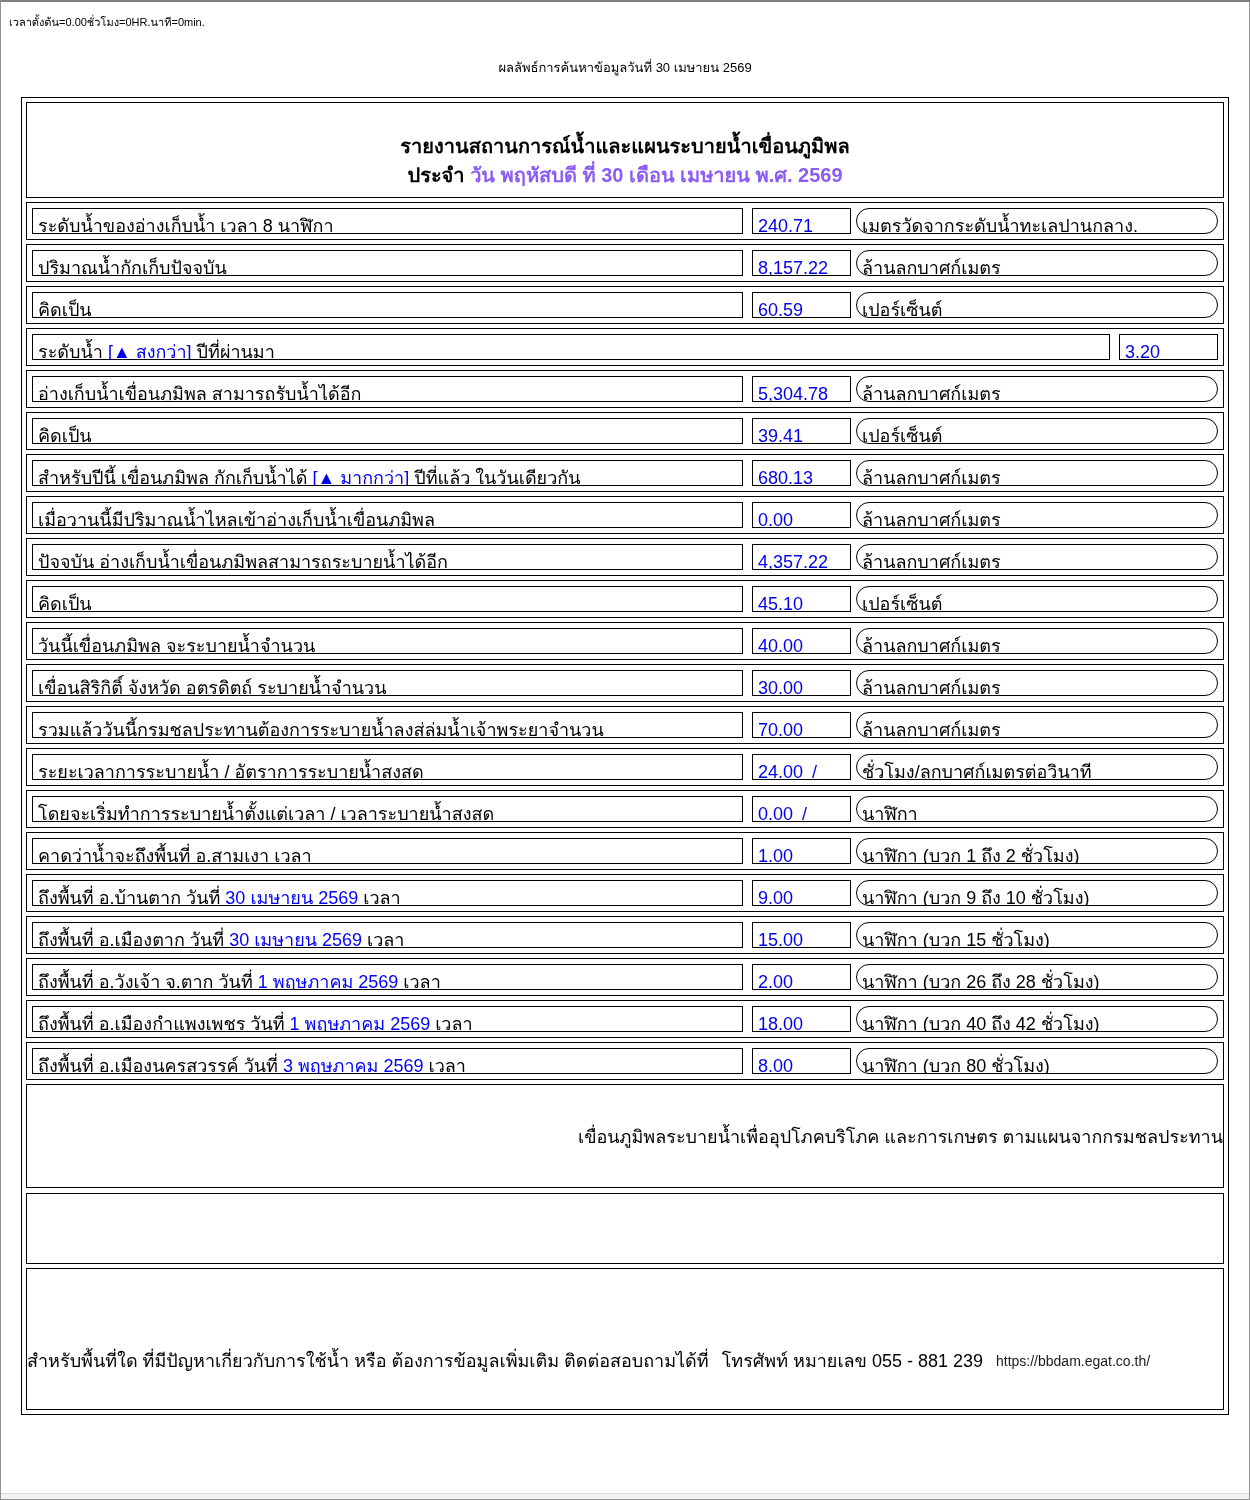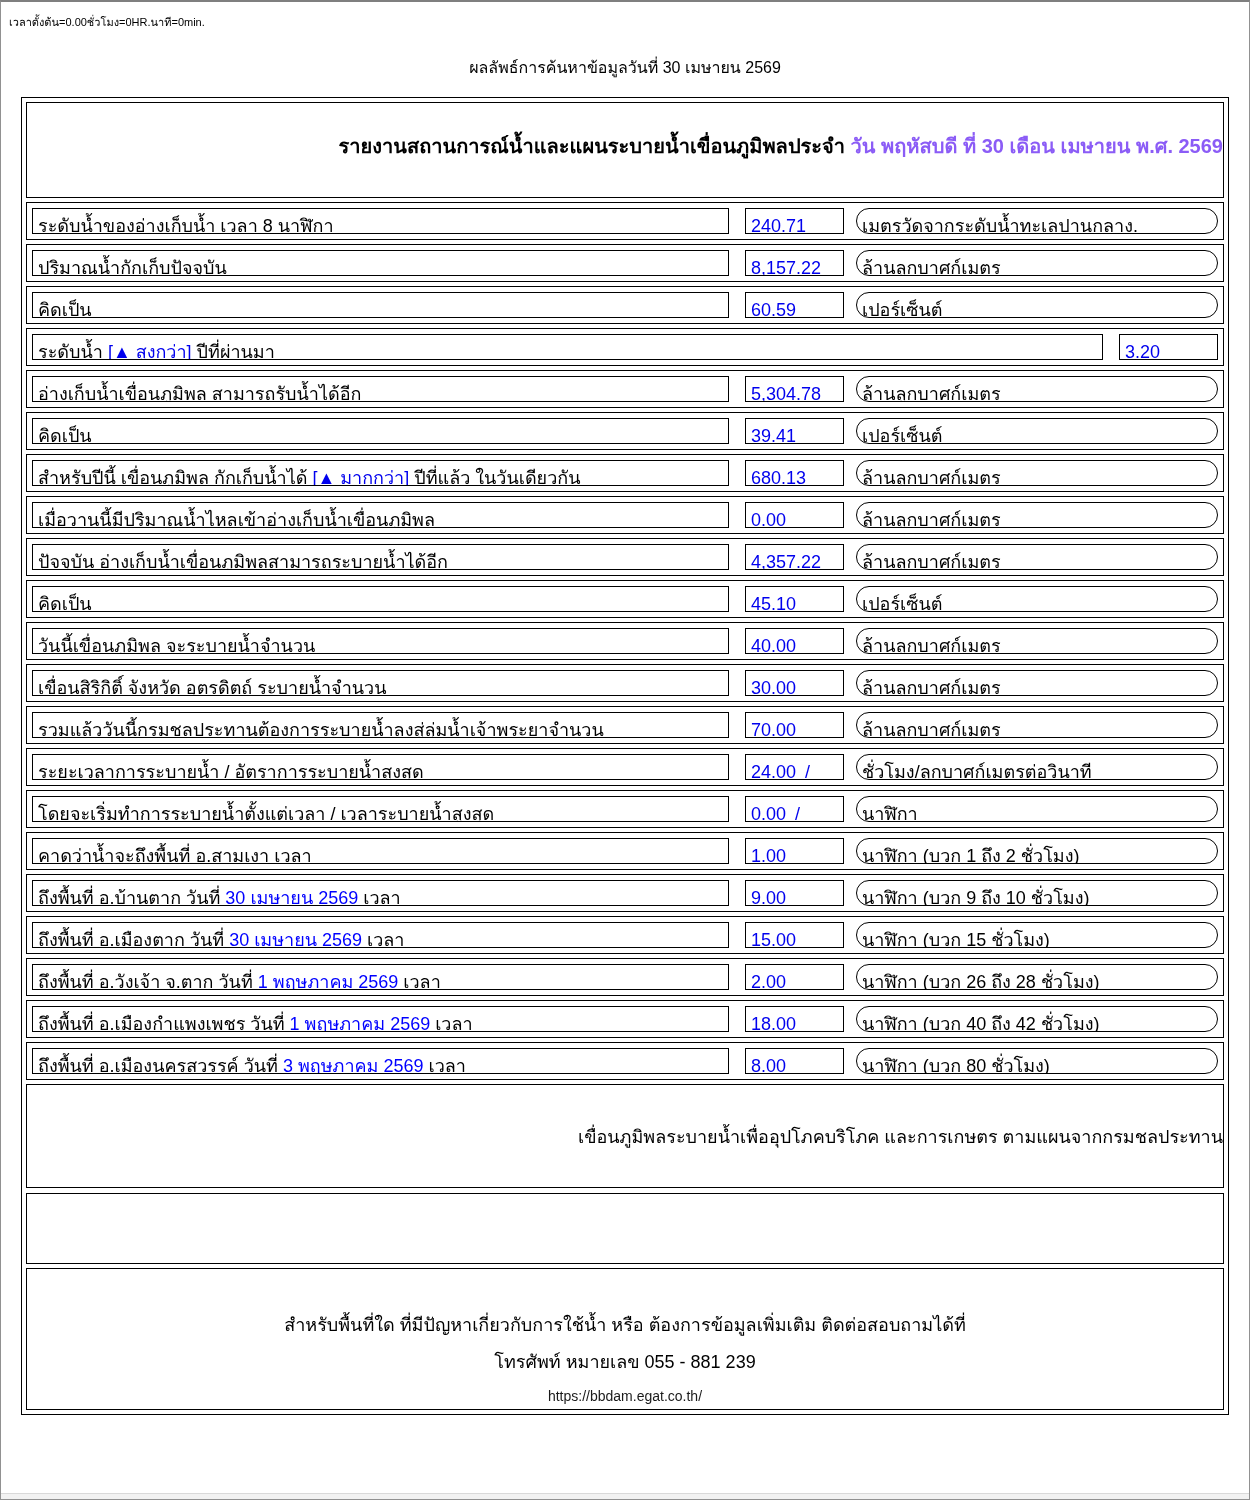--- a/index.html
+++ b/index.html
@@ -1,40 +1,40 @@
 <!DOCTYPE html>
 <html><head>
 <meta charset="utf-8">
 <style>
   html,body{margin:0;padding:0;background:#fff;}
   body{font-family:"Liberation Sans","DejaVu Sans",sans-serif;color:#000;}
   .page{position:relative;width:1250px;height:1500px;box-sizing:border-box;background:#fff;
         border:1px solid #919191;border-top:2px solid #7f7f7f;overflow:hidden;}
   .topline{padding:10px 0 0 8px;font-size:11px;line-height:20px;}
-  .result-line{margin-top:26px;text-align:center;font-size:16px;line-height:20px;}
+  .result-line{margin-top:26px;text-align:center;font-size:13px;line-height:20px;}
   .frame{margin:19px 20px 0 20px;border:1px solid #000;padding:4px;}
-  .headerbox{border:1px solid #000;height:96px;box-sizing:border-box;display:flex;
+  .headerbox{border:1px solid #000;height:96px;box-sizing:border-box;display:flex;flex-direction:column;
              justify-content:flex-end;align-items:center;padding-bottom:7px;}
   .title{font-size:20px;font-weight:bold;line-height:29px;white-space:nowrap;}
   .subtitle{font-size:20px;font-weight:bold;line-height:29px;white-space:nowrap;}
   .subtitle .blue{color:#8b5cf6;}
-  .row{display:flex;gap:12px;border:1px solid #000;padding:5px;margin-top:4px;height:38px;box-sizing:border-box;}
+  .row{display:flex;gap:5px;border:1px solid #000;padding:5px;margin-top:4px;height:38px;box-sizing:border-box;}
   .cell{border:1px solid #000;box-sizing:border-box;padding:4px 5px 0 5px;font-size:18px;line-height:26px;
         white-space:nowrap;overflow:hidden;}
   .cell.label{flex:1 1 auto;margin-right:4px;}
   .cell.value{flex:0 0 99px;padding-right:5px;}
   .cell.unit{flex:0 0 362px;border-radius:14px;}
   .lnk{color:#0000EE;text-decoration:underline;cursor:pointer;}
   .blue{color:#0000FF;}
   .suffix{color:#0000EE;margin-left:4px;text-decoration:none;}
   .notebox{border:1px solid #000;height:104px;box-sizing:border-box;margin-top:4px;display:flex;
            align-items:center;justify-content:flex-end;font-size:18px;}
   .emptybox{border:1px solid #000;height:71px;box-sizing:border-box;margin-top:5px;}
   .contactbox{border:1px solid #000;height:142px;box-sizing:border-box;margin-top:4px;display:flex;
-              flex-direction:column;align-items:center;gap:13px;padding-top:44px;}
+              flex-direction:row;align-items:center;gap:13px;padding-top:44px;}
   .contact-line1,.contact-line2{font-size:18px;line-height:24px;}
   .contact-url{font-size:14px;line-height:18px;color:#1a1a1a;}
   .bottom-strip{position:absolute;left:0;right:0;bottom:0;height:5px;background:#f2f2f2;border-top:1px solid #d9d9d9;}
 </style>
 </head>
 <body>
 
 <div class="page">
   <div class="topline">เวลาตั้งต้น=0.00ชั่วโมง=0HR.นาที=0min.</div>
   <div class="result-line">ผลลัพธ์การค้นหาข้อมูลวันที่ 30 เมษายน 2569</div>

